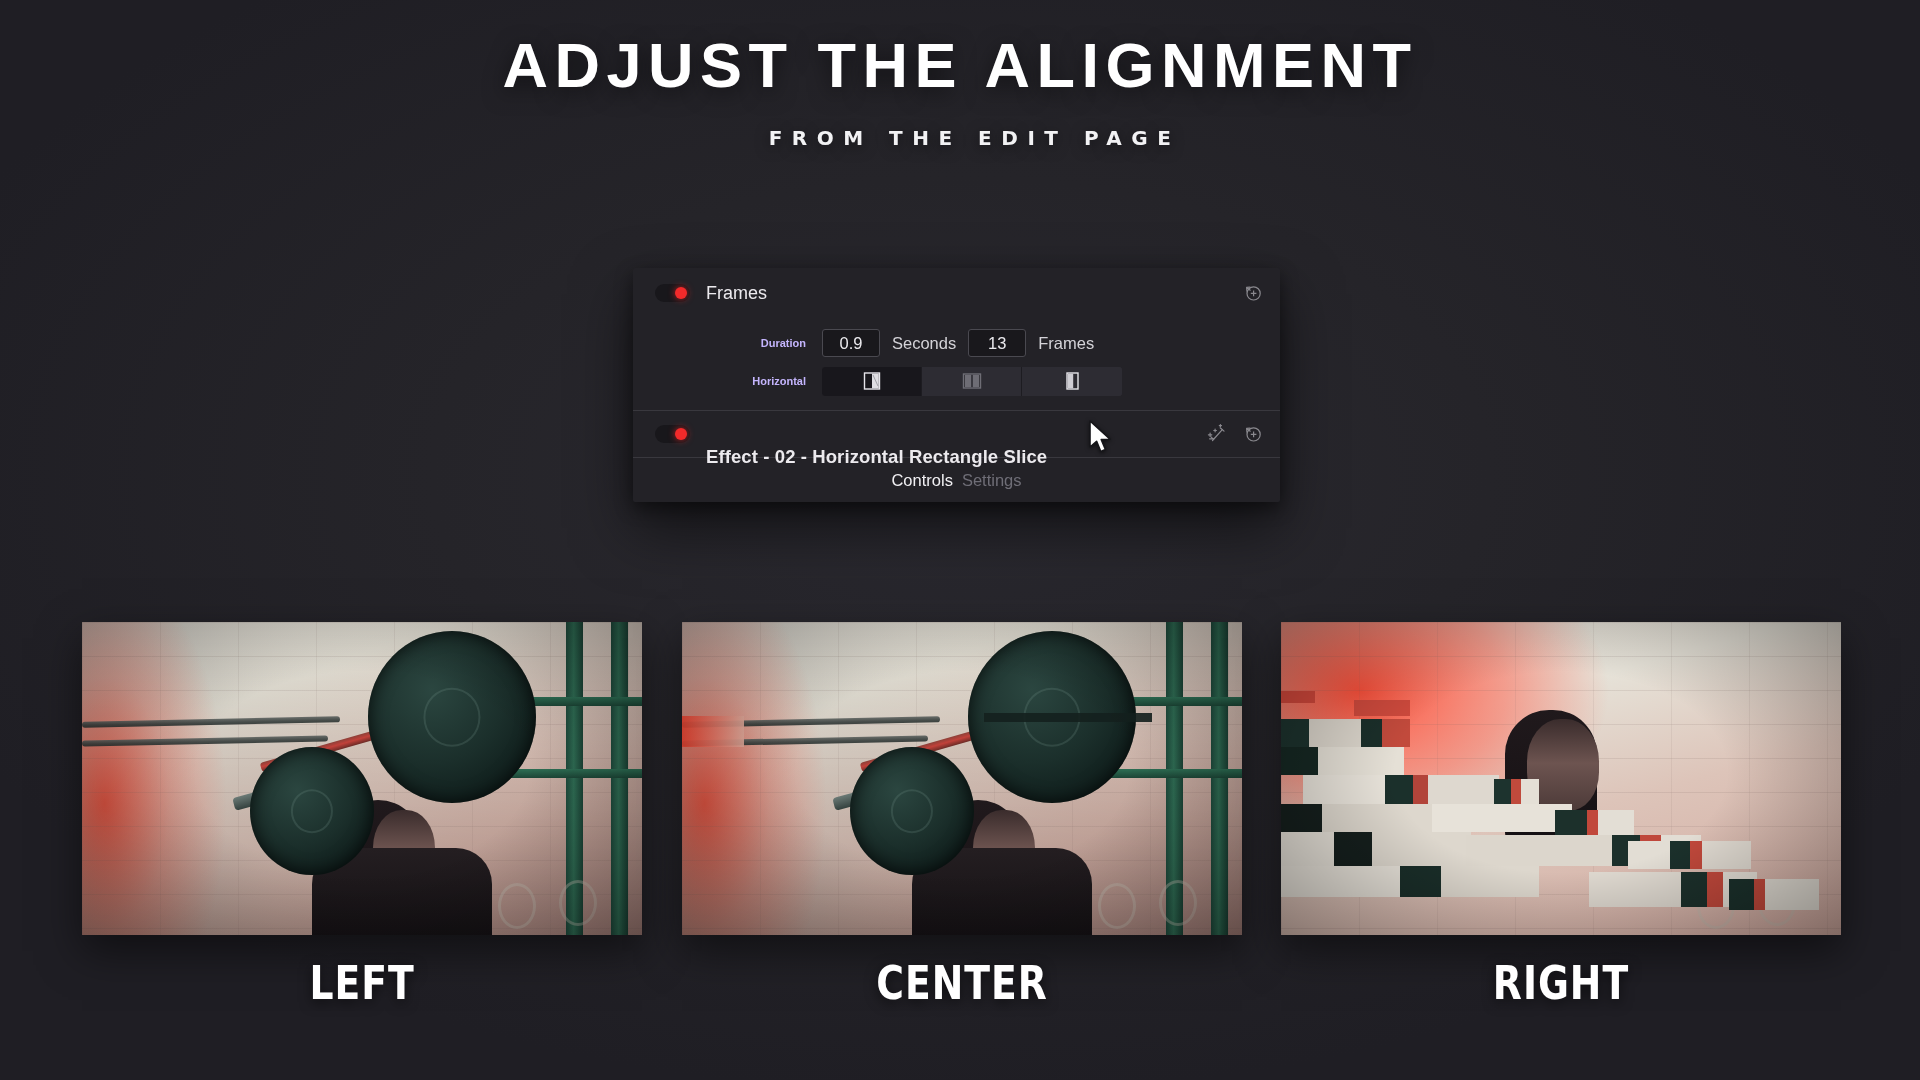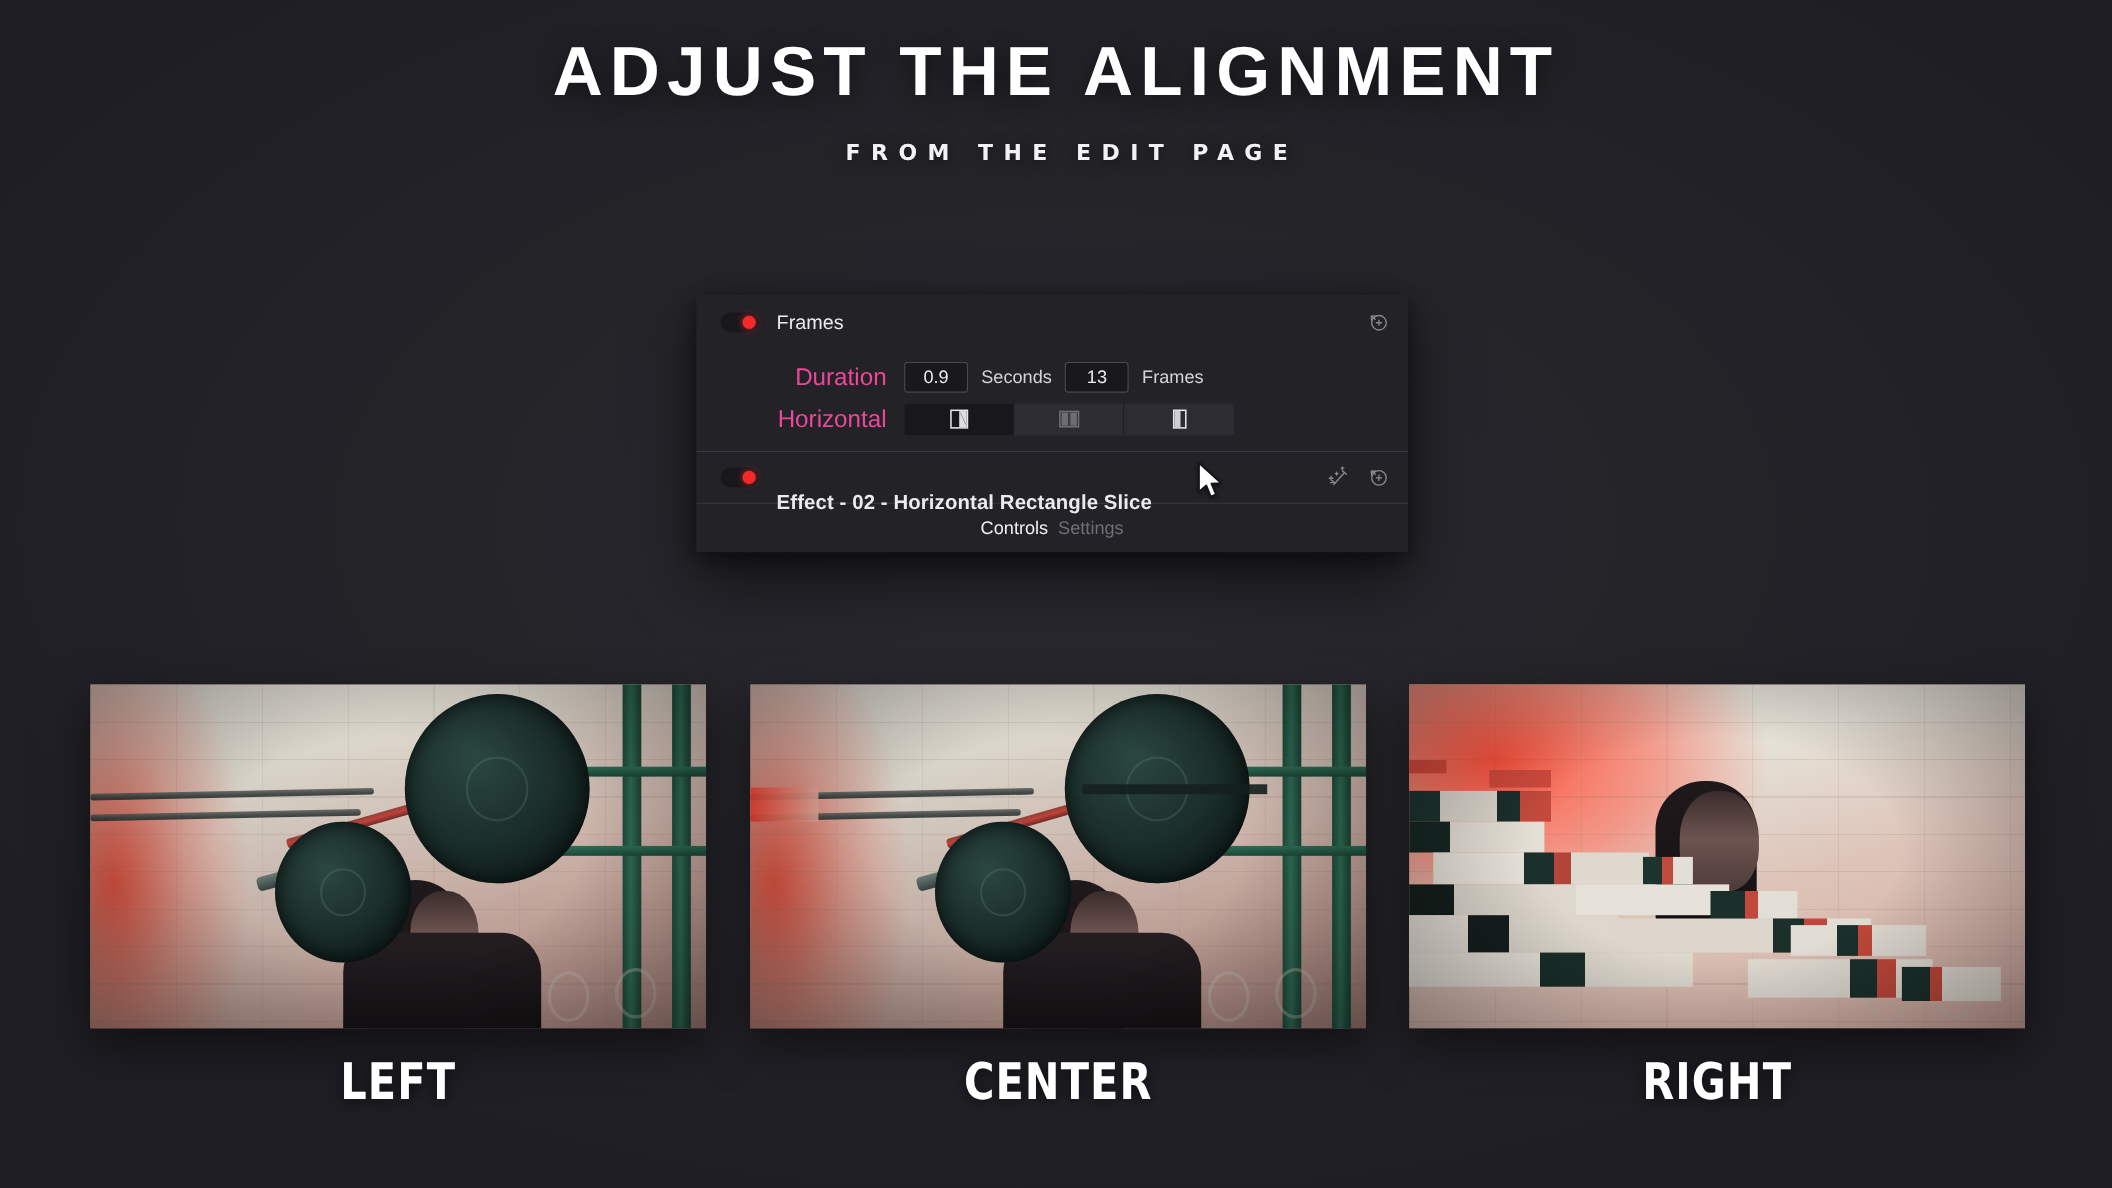--- a/index.html
+++ b/index.html
@@ -125,23 +125,24 @@
   .form-row {
     display: flex;
     align-items: center;
     height: 38px;
     padding-left: 22px;
   }
   .lbl {
     width: 167px;
     text-align: right;
     padding-right: 16px;
-    color: #ec4899;
-    font-size: 22px;
+    color: #c4b5fd;
+    font-size: 11px;
     white-space: nowrap;
+    font-weight: bold;
   }
 
   .num-field {
     width: 58px;
     height: 28px;
     background: #19181c;
     border: 1px solid #4a4950;
     border-radius: 3px;
     color: #ebeaee;
     font-size: 16.5px;

